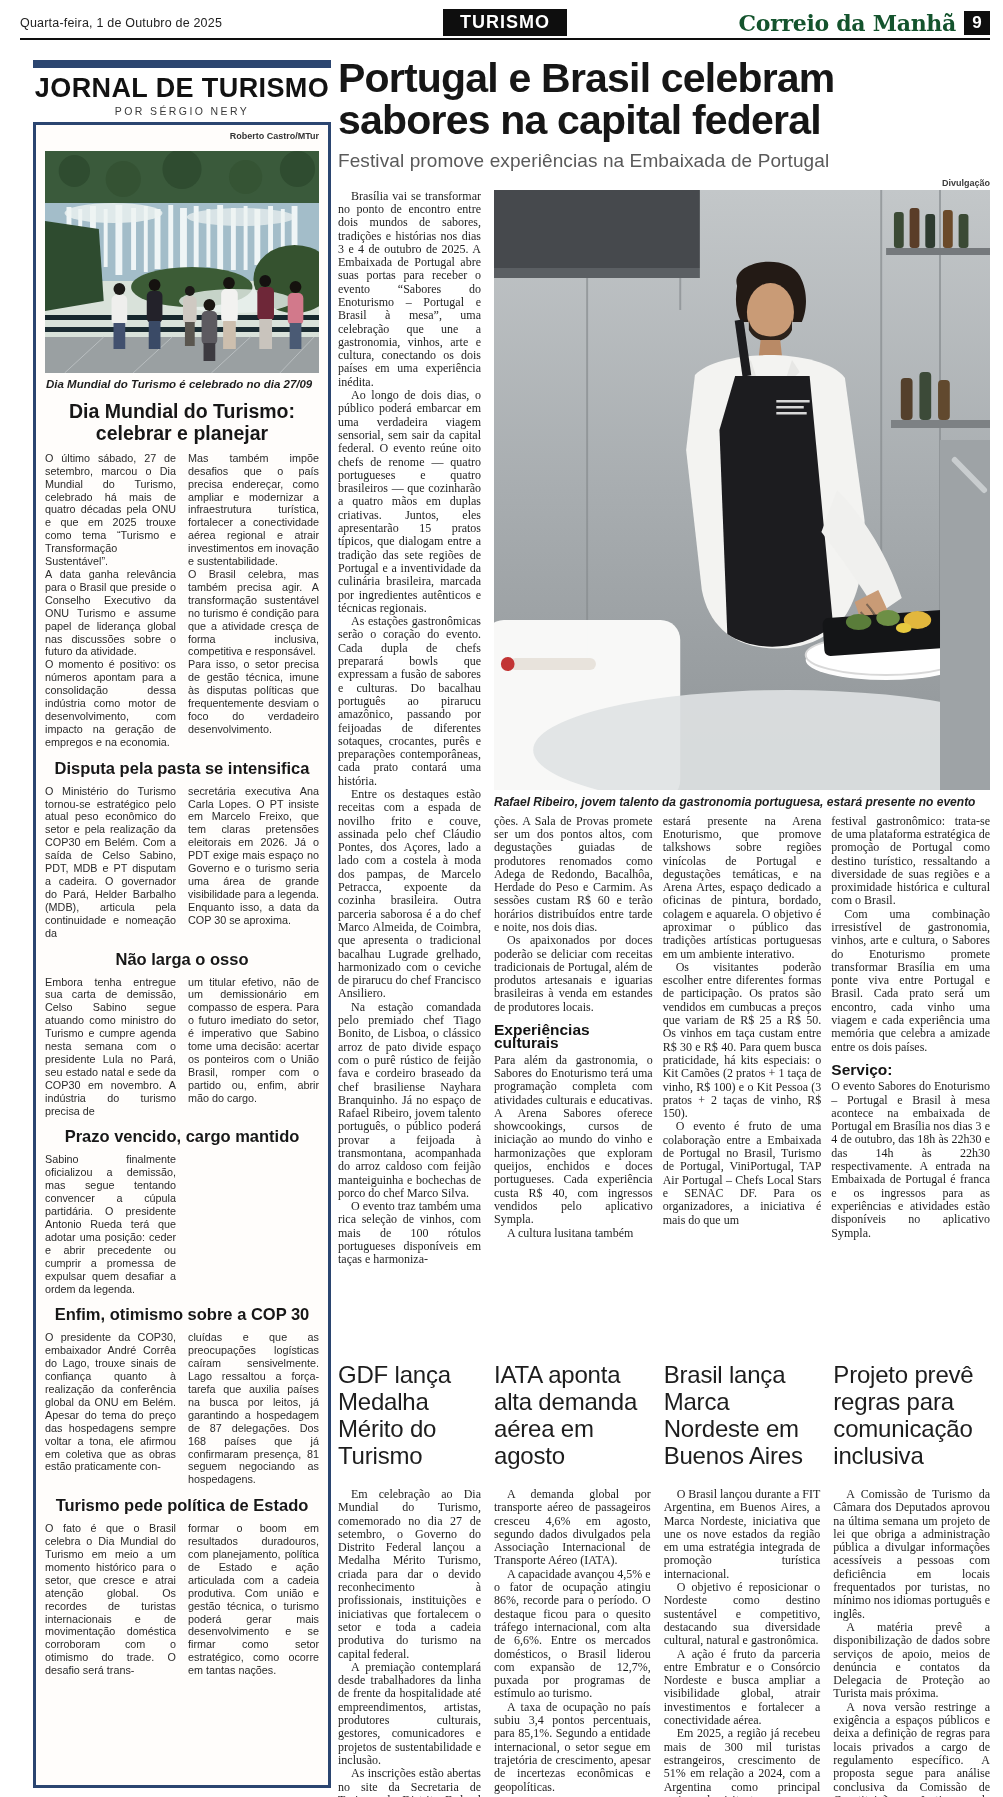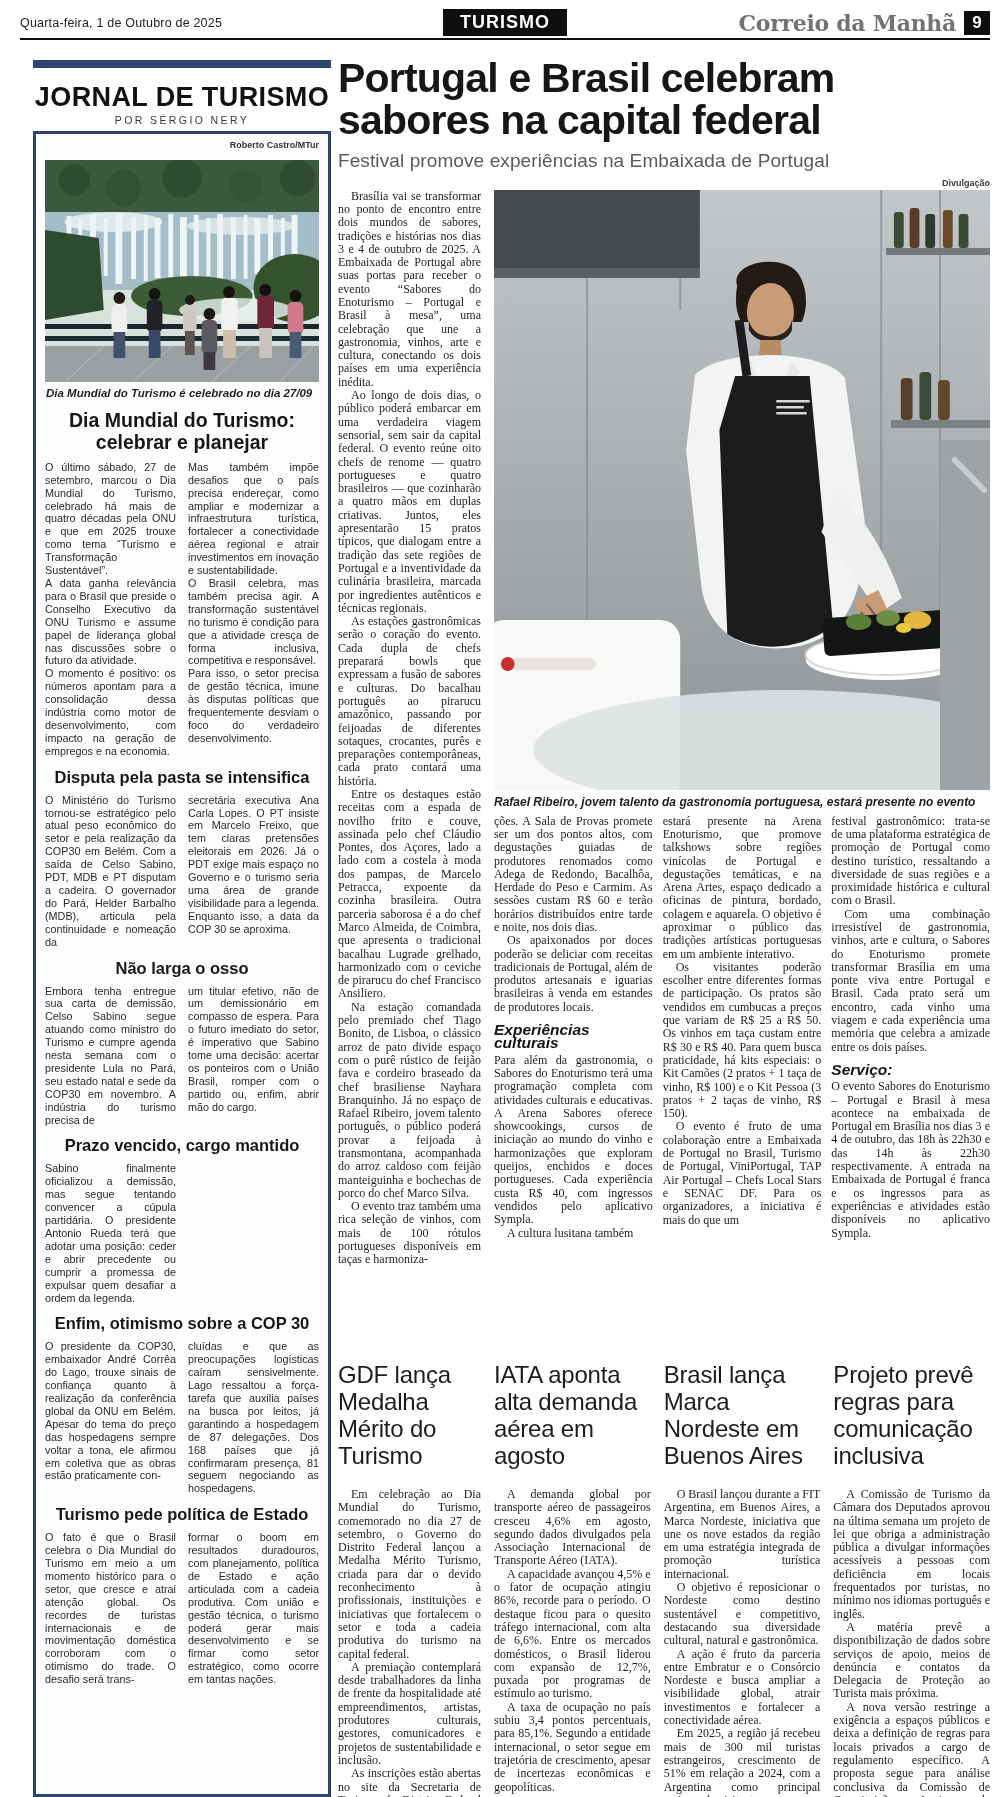--- a/index.html
+++ b/index.html
@@ -17,29 +17,29 @@
     display:flex; align-items:center; justify-content:space-between;
     border-bottom:2.5px solid #0e0e0e; padding-bottom:1px;
   }
   .ph-date { font-size:12.5px; color:#222; letter-spacing:.2px; }
   .ph-section {
     position:absolute; left:50%; transform:translateX(-50%);
     background:#0e0e0e; color:#fff; font-weight:700; font-size:18px;
     letter-spacing:1px; padding:3px 17px;
   }
   .ph-right { display:flex; align-items:center; gap:8px; }
-  .ph-masthead { font-family:"DejaVu Serif", serif; font-weight:700; font-size:22px; color:#737373; letter-spacing:-.3px; }
+  .ph-masthead { font-family:"DejaVu Serif", serif; font-weight:700; font-size:22px; color:#14532d; letter-spacing:-.3px; }
   .ph-pagenum {
     background:#0e0e0e; color:#fff; font-weight:700; font-size:17px;
     width:26px; height:24px; display:flex; align-items:center; justify-content:center;
   }
   
   .sidebar { position:absolute; left:33px; top:60px; width:298px; }
   .sb-topbar { height:8px; background:#2b4570; }
-  .sb-masthead { text-align:center; padding:16px 0 5px; }
+  .sb-masthead { text-align:center; padding:7px 0 5px; }
   .sb-title { font-size:27px; font-weight:700; letter-spacing:.4px; color:#121212; line-height:1; }
   .sb-byline { font-size:10.5px; letter-spacing:2.4px; color:#3a3a3a; margin-top:3px; }
   .sb-box { border:3px solid #2b4570; height:1666px; overflow:hidden; padding:6px 9px 8px; background:#fffdfb; }
   .sb-credit { text-align:right; font-size:9px; font-weight:700; color:#333; margin-bottom:10px; }
   .sb-photo { width:100%; height:222px; display:block; }
   .sb-caption { font-size:11.5px; font-style:italic; font-weight:700; color:#1f1f1f; margin:5px 1px 10px; }
   .sb-section h3 {
     text-align:center; font-size:16.5px; font-weight:700; color:#171717;
     line-height:1.15; margin:10px 4px 7px;
   }
@@ -57,21 +57,21 @@
   .m-credit { text-align:right; font-size:9px; font-weight:700; color:#3c3c3c; margin-bottom:2px; }
   .body-row { display:flex; gap:13px; }
   .serif { font-family:"Liberation Serif", serif; font-size:12px; line-height:13.3px; text-align:justify; color:#1d1d1d; }
   .serif p { margin:0; text-indent:13px; }
   .cont p:first-child { text-indent:0; }
   .m-col1 { width:143px; flex:0 0 143px; }
   .m-right { flex:1; min-width:0; }
   .chef-photo { width:100%; height:600px; display:block; background:#aeb2b5; }
   .m-caption { font-size:12px; font-weight:700; font-style:italic; color:#1f1f1f; margin:5px 0 6px; }
   .three-col { display:grid; grid-template-columns:1fr 1fr 1fr; column-gap:10px; }
-  .inline-subhead { font-family:"Liberation Sans", sans-serif; font-size:15.5px; font-weight:700; color:#141414; margin:9px 0 4px;font-style:italic; }
+  .inline-subhead { font-family:"Liberation Sans", sans-serif; font-size:15.5px; font-weight:700; color:#141414; margin:9px 0 4px; }
   
   .bottom {
     position:absolute; left:338px; top:1362px; width:652px;
     display:grid; grid-template-columns:143px 1fr 1fr 1fr; column-gap:13px;
   }
   .b-headline {
     font-family:"Liberation Sans", sans-serif;
     font-size:24px; font-weight:400; color:#1d1d1d; line-height:1.12;
     letter-spacing:-.2px; margin-bottom:14px; min-height:112px;
   }

